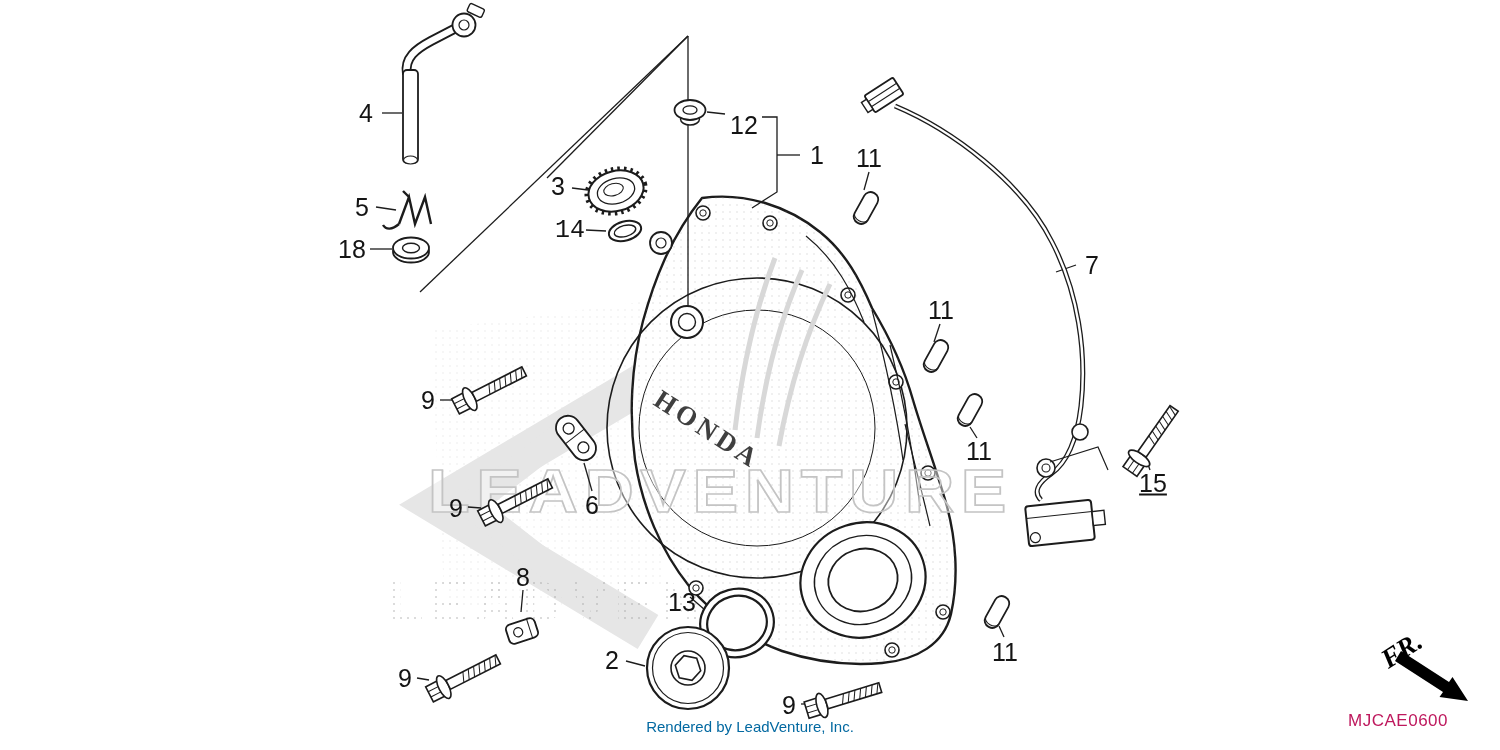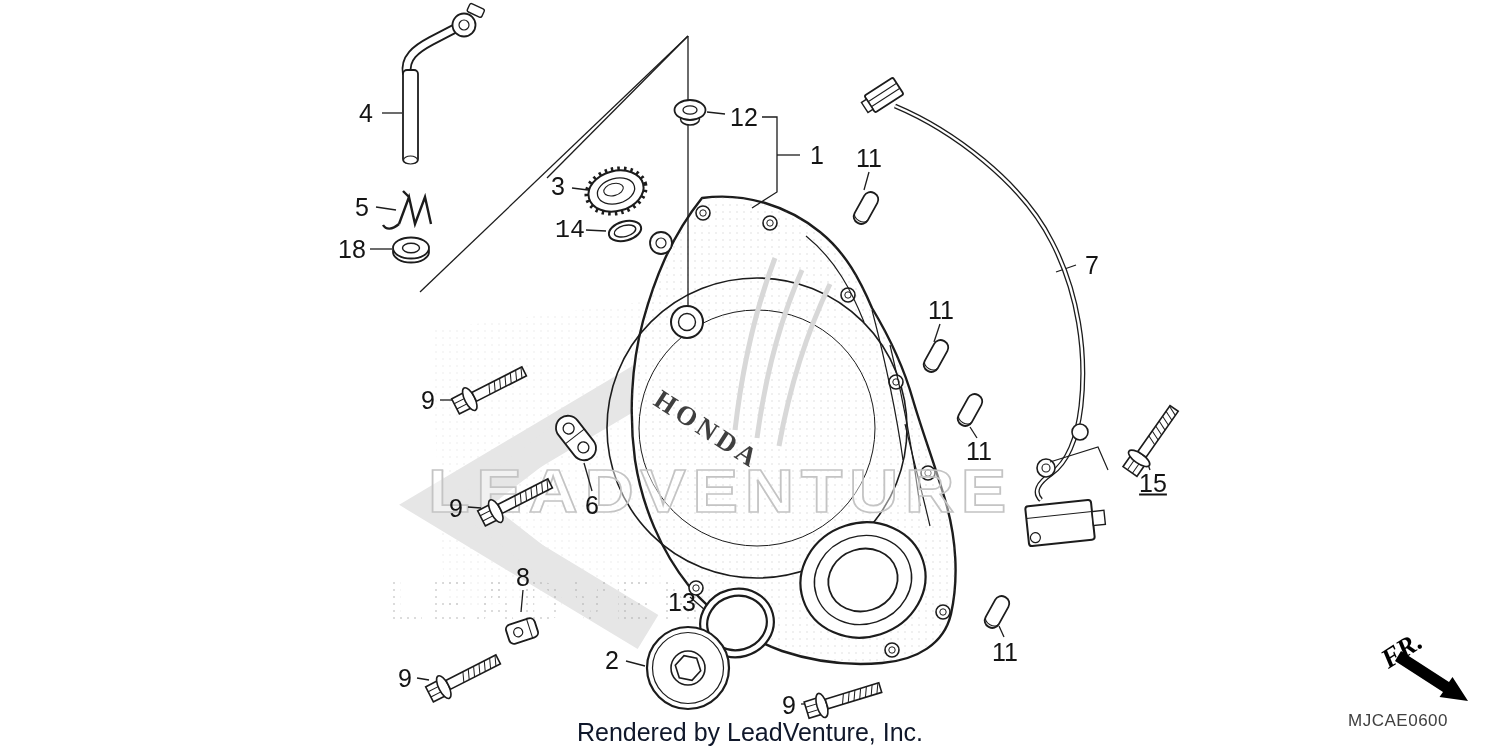--- a/index.html
+++ b/index.html
@@ -2,22 +2,22 @@
 <html><head>
 <meta charset="utf-8">
 <style>
   html,body{margin:0;padding:0;background:#ffffff;}
   .stage{position:relative;width:1500px;height:750px;background:#ffffff;overflow:hidden;
          font-family:"Liberation Sans",sans-serif;color:#141414;}
   .stage svg{position:absolute;left:0;top:0;}
   .callout{position:absolute;transform:translate(-50%,-50%);font-size:25px;line-height:1;
            color:#141414;cursor:pointer;user-select:none;}
   .footer-credit{position:absolute;left:750px;top:718px;transform:translateX(-50%);
-                 font-size:25px;color:#0f172a;white-space:nowrap;}
-  .diagram-code{position:absolute;right:52px;top:711px;font-size:17px;letter-spacing:.5px;color:#404040;text-align:right;}
+                 font-size:15px;color:#0369a1;white-space:nowrap;}
+  .diagram-code{position:absolute;right:52px;top:711px;font-size:17px;letter-spacing:.5px;color:#be185d;text-align:right;}
 </style>
 </head>
 <body>
 
 <div class="stage">
 
 <svg width="1500" height="750" viewBox="0 0 1500 750">
   <defs>
     <pattern id="stip" width="7" height="7" patternUnits="userSpaceOnUse">
       <circle cx="2" cy="2" r="0.8" fill="#8f8f8f"></circle>
@@ -259,21 +259,21 @@
     <polygon fill="#000" points="1401,651 1449,682 1452.5,677 1468,701 1439.5,697 1443,692 1395,661"></polygon>
   </g>
 </svg>
 
 <div id="callout-layer">
       <div class="callout" style="left: 366px; top: 113px;">4</div>
       <div class="callout" style="left: 362px; top: 207px;">5</div>
       <div class="callout" style="left: 352px; top: 249px;">18</div>
       <div class="callout" style="left: 558px; top: 186px;">3</div>
       <div class="callout" style="left: 570px; top: 230px; font-family: Liberation Mono, monospace;">14</div>
-      <div class="callout" style="left: 744px; top: 117px;">12</div>
+      <div class="callout" style="left: 744px; top: 125px;">12</div>
       <div class="callout" style="left: 817px; top: 155px;">1</div>
       <div class="callout" style="left: 869px; top: 158px;">11</div>
       <div class="callout" style="left: 941px; top: 310px;">11</div>
       <div class="callout" style="left: 979px; top: 451px;">11</div>
       <div class="callout" style="left: 1005px; top: 652px;">11</div>
       <div class="callout" style="left: 1092px; top: 265px;">7</div>
       <div class="callout" style="left: 1153px; top: 483px; text-decoration: underline;">15</div>
       <div class="callout" style="left: 428px; top: 400px;">9</div>
       <div class="callout" style="left: 456px; top: 508px;">9</div>
       <div class="callout" style="left: 405px; top: 678px;">9</div>

